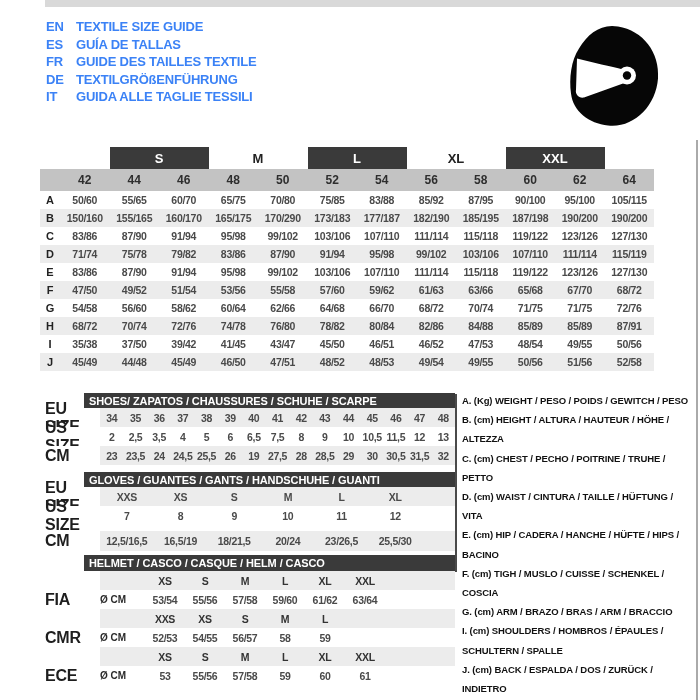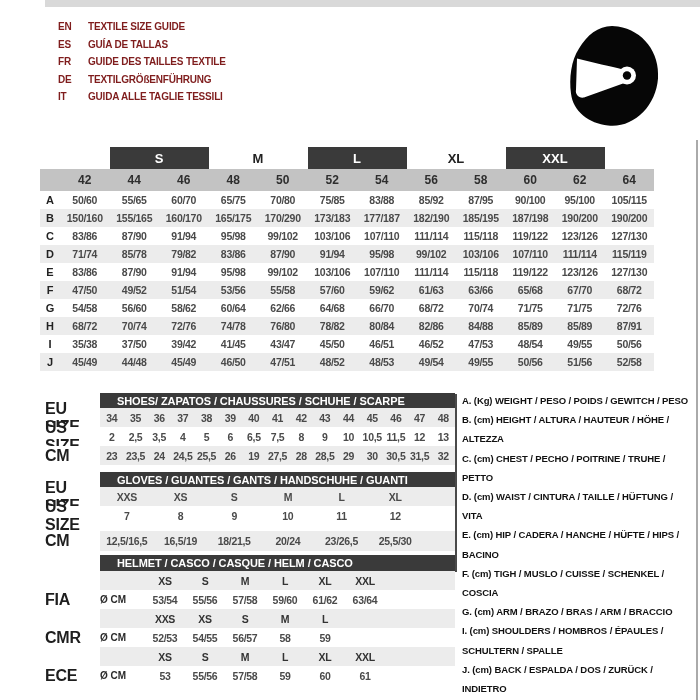--- a/index.html
+++ b/index.html
@@ -7,21 +7,21 @@
     position:relative;width:700px;height:700px;background:#ffffff;overflow:hidden;
     font-family:"Liberation Sans", sans-serif;font-weight:700;color:#3d3d3d;
   }
   
   #top-strip{position:absolute;left:45px;top:0;width:655px;height:7px;background:#d9d9d9;}
   #right-strip{position:absolute;left:696px;top:140px;width:2px;height:560px;background:#aaaaaa;}
   #legend-rule{position:absolute;left:455px;top:394px;width:2px;height:178px;background:#4a4a4a;}
 
   
   #langs{position:absolute;left:46px;top:18px;}
-  .lang{display:flex;height:17.5px;align-items:center;font-size:10px;color:#7f1d1d;letter-spacing:-0.2px;margin-left:12px;}
+  .lang{display:flex;height:17.5px;align-items:center;font-size:13px;color:#3b82f6;letter-spacing:-0.2px;}
   .lang .code{width:30px;}
 
   
   #helmet-logo{position:absolute;left:563px;top:20px;width:100px;height:115px;}
 
   
   #textile{position:absolute;left:40px;top:147px;width:614px;}
   .band-row{height:22px;margin-left:20px;display:flex;}
   .band{flex:2;display:flex;align-items:center;justify-content:center;font-size:13px;color:#222;}
   .band.dark{background:var(--dark,#3a3a3a);color:#fff;}
@@ -32,22 +32,22 @@
   .trow{height:18px;display:flex;}
   .trow.shaded{background:var(--stripe,#ececec);}
   .trow .lcell{width:20px;display:flex;align-items:center;justify-content:center;font-size:11px;color:#222;}
   .trow .cell{flex:1;display:flex;align-items:center;justify-content:center;font-size:10.5px;color:#4a4a4a;letter-spacing:-0.3px;white-space:nowrap;}
 
   
   .subsection{position:absolute;left:40px;width:415px;}
   #shoes{top:393px;}
   #gloves{top:472px;}
   #helmet{top:555px;}
-  .bar{margin-left:60px;height:15px;background:var(--dark,#3a3a3a);color:#fff;font-size:11px;
-       display:flex;align-items:center;padding-left:17px;box-sizing:border-box;letter-spacing:-0.1px;}
+  .bar{margin-left:44px;height:15px;background:var(--dark,#3a3a3a);color:#fff;font-size:11px;
+       display:flex;align-items:center;padding-left:5px;box-sizing:border-box;letter-spacing:-0.1px;}
   #helmet .bar{height:16px;}
   .srow{display:flex;height:19px;}
   .srow.tall{height:20px;margin-top:6px;}
   .slabel{width:60px;display:flex;align-items:center;padding-left:5px;box-sizing:border-box;
           font-size:16px;color:#1e1e1e;background:#fff;letter-spacing:-0.2px;}
   .sdata{flex:1;display:flex;}
   .sdata.shaded{background:var(--stripe,#ececec);}
   .sdata .cell{flex:1;display:flex;align-items:center;justify-content:center;font-size:10.5px;
                color:#4a4a4a;letter-spacing:-0.3px;white-space:nowrap;}
   .sdata .cells-fixed{width:322px;display:flex;}
@@ -173,21 +173,21 @@
           <div class="cell">107/110</div>
           <div class="cell">111/114</div>
           <div class="cell">115/118</div>
           <div class="cell">119/122</div>
           <div class="cell">123/126</div>
           <div class="cell">127/130</div>
         </div>
         <div class="trow shaded">
           <div class="lcell">D</div>
           <div class="cell">71/74</div>
-          <div class="cell">85/78</div>
+          <div class="cell">75/78</div>
           <div class="cell">79/82</div>
           <div class="cell">83/86</div>
           <div class="cell">87/90</div>
           <div class="cell">91/94</div>
           <div class="cell">95/98</div>
           <div class="cell">99/102</div>
           <div class="cell">103/106</div>
           <div class="cell">107/110</div>
           <div class="cell">111/114</div>
           <div class="cell">115/119</div>

